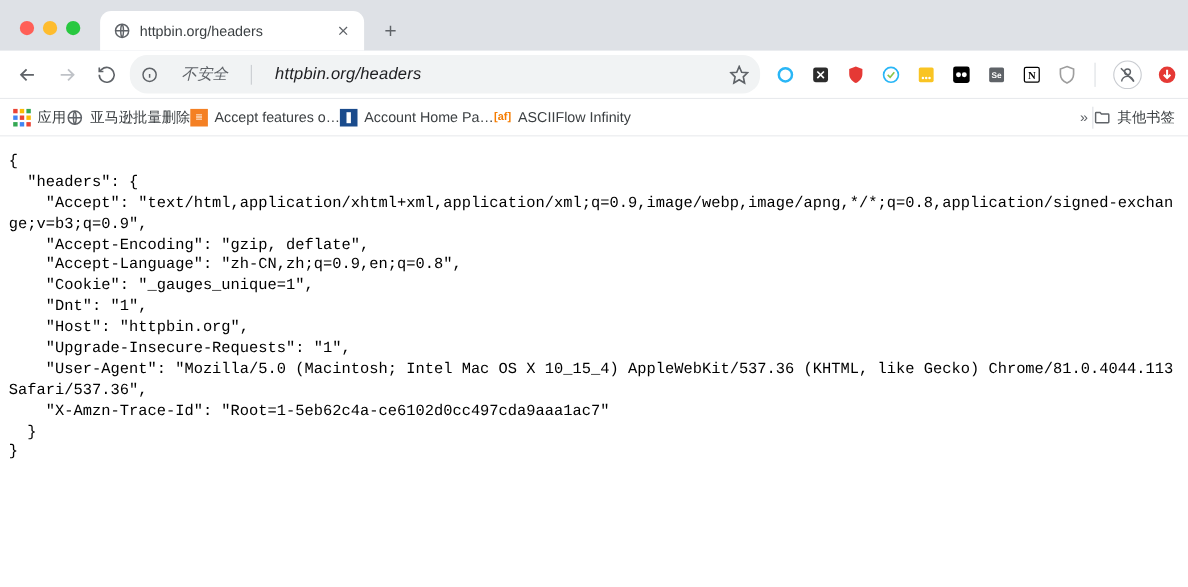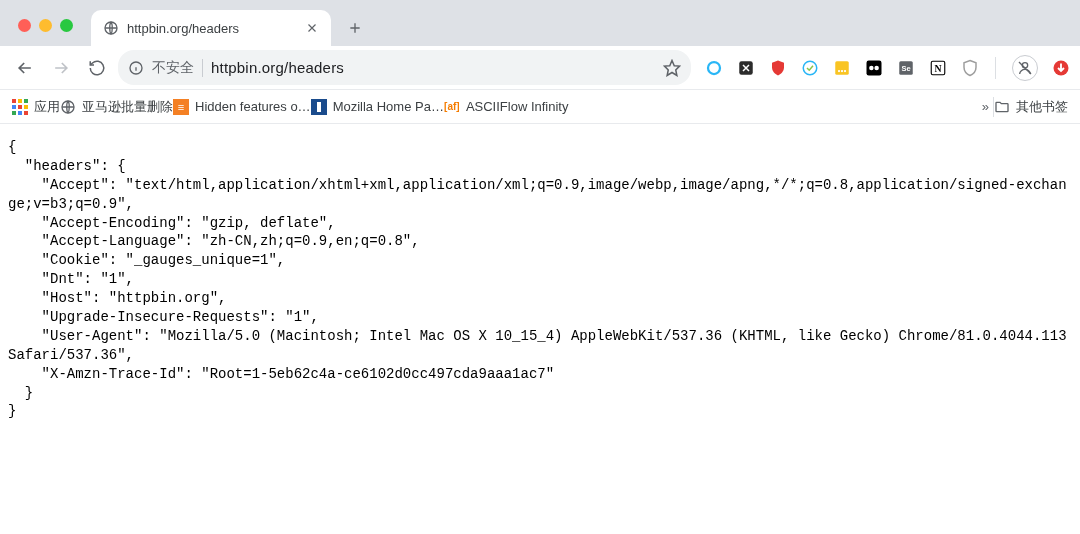--- a/index.html
+++ b/index.html
@@ -67,23 +67,24 @@
   .nav-btn.disabled { color: #bfc2c7; cursor: default; }
 
   .omnibox {
     flex: 1;
     height: 35px;
     background: #f1f3f4;
     border-radius: 16px;
     display: flex;
     align-items: center;
     padding: 0 10px;
-    gap: 8px;
+    gap: 21px;
     font-size: 15px;
     color: #202124;
+    font-style: italic;
   }
   .omnibox .info-icon { width:16px; height:16px; color:#5f6368; flex:0 0 16px; }
   .omnibox .sec-label { color:#5f6368; font-size:14px; white-space:nowrap; }
   .omnibox .vsep { width:1px; height:18px; background:#c9ccd1; }
   .omnibox .url { flex:1; color:#202124; white-space:nowrap; overflow:hidden; font-size:15px; letter-spacing:0.2px;}
   .omnibox .star { width:18px; height:18px; color:#5f6368; cursor:pointer; }
 
   .ext-row { display:flex; align-items:center; gap:14px; padding-left:8px; }
   .ext-icon { width:18px; height:18px; display:flex; align-items:center; justify-content:center; cursor:pointer; }
   .ext-icon svg { width:18px; height:18px; }
@@ -297,26 +298,26 @@
       <svg viewBox="0 0 24 24" width="16" height="16" fill="none" stroke="#5f6368" stroke-width="2">
           <circle cx="12" cy="12" r="9"></circle>
           <path d="M3 12h18M12 3c2.5 3 2.5 15 0 18M12 3c-2.5 3-2.5 15 0 18"></path>
         </svg>
     </span>
     <span>亚马逊批量删除</span>
   </div>
 
   <div class="bm-item">
     <span class="bm-ico so-ico">≡</span>
-    <span>Hidden features o…</span>
+    <span>Accept features o…</span>
   </div>
 
   <div class="bm-item">
     <span class="bm-ico lp-ico"></span>
-    <span>Mozilla Home Pa…</span>
+    <span>Account Home Pa…</span>
   </div>
 
   <div class="bm-item">
     <span class="bm-ico af-ico">[af]</span>
     <span>ASCIIFlow Infinity</span>
   </div>
 
   <div class="bm-spacer"></div>
 
   <span class="bm-overflow">»</span>

